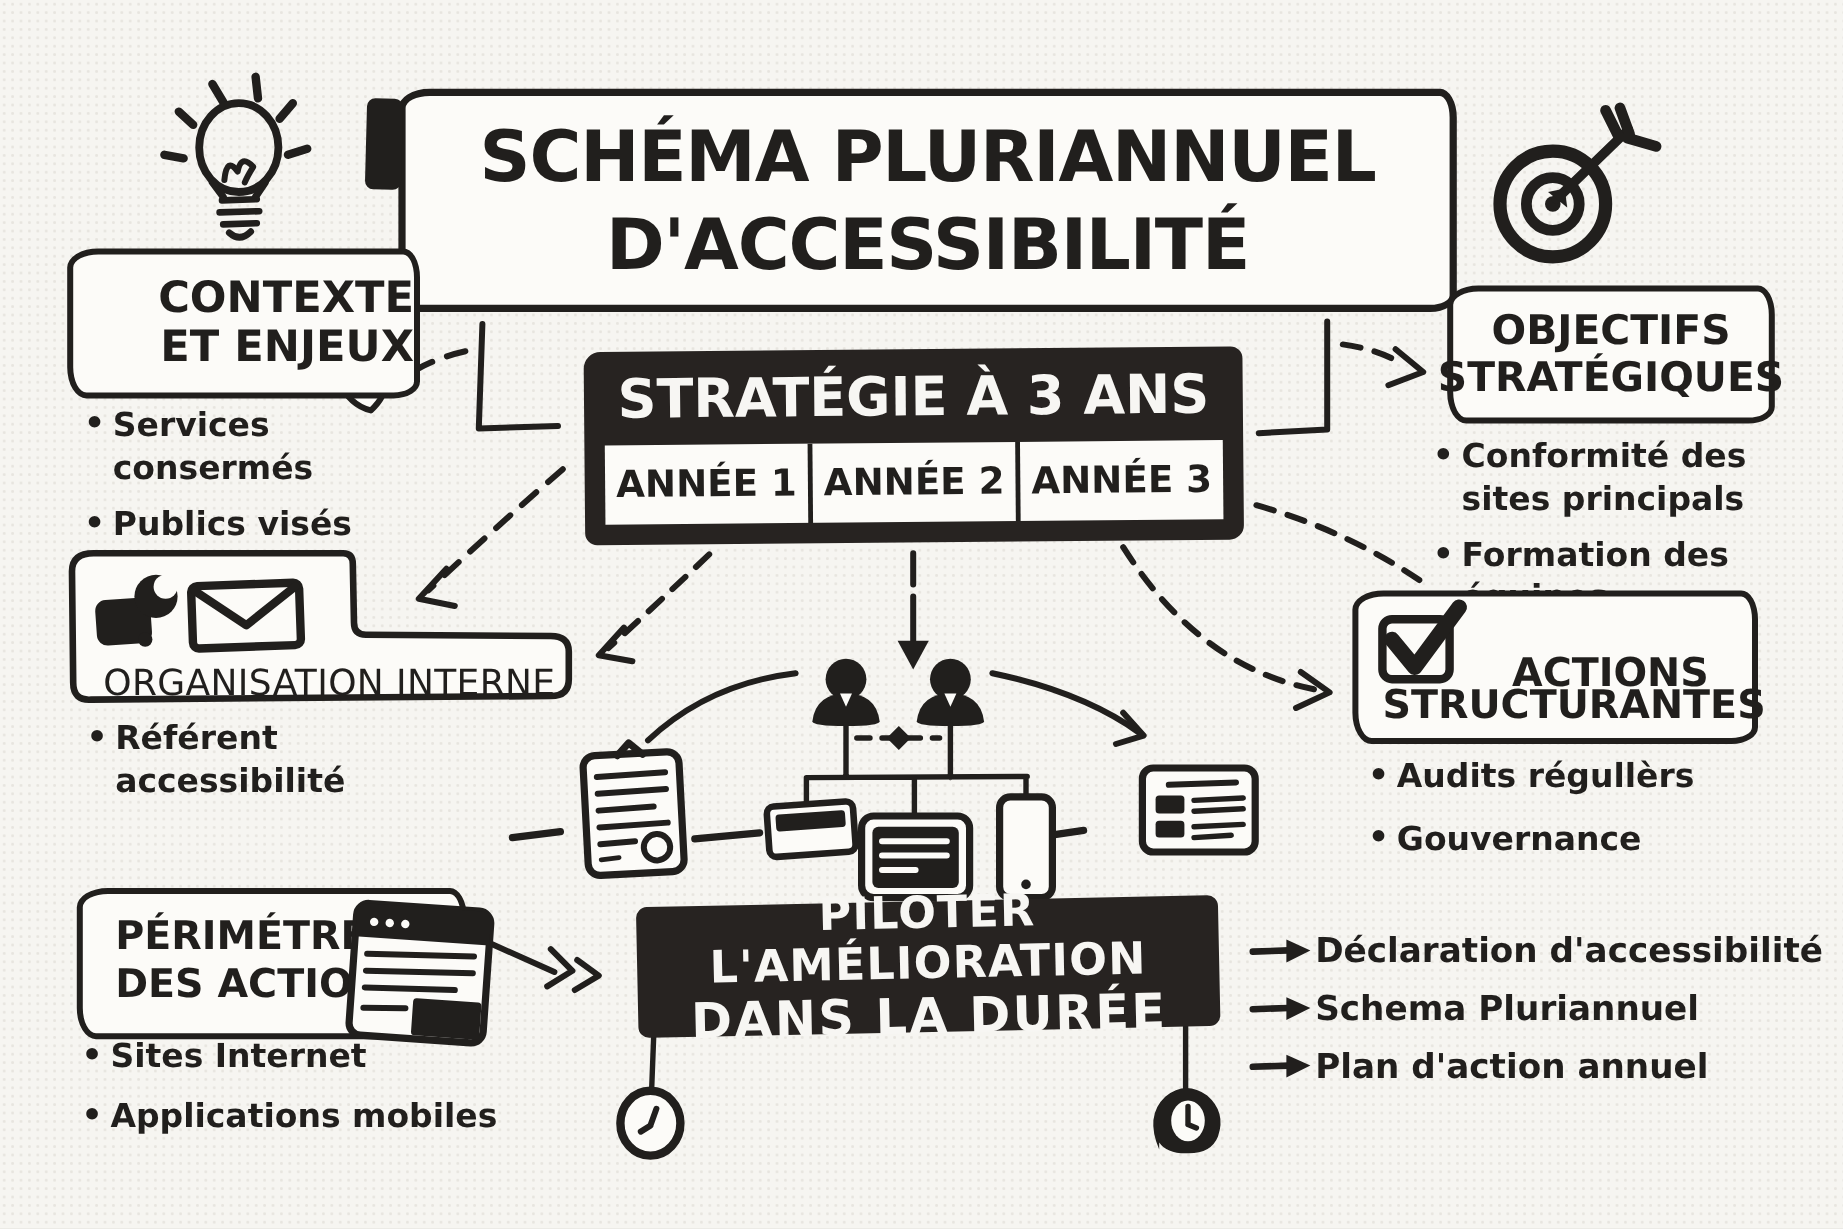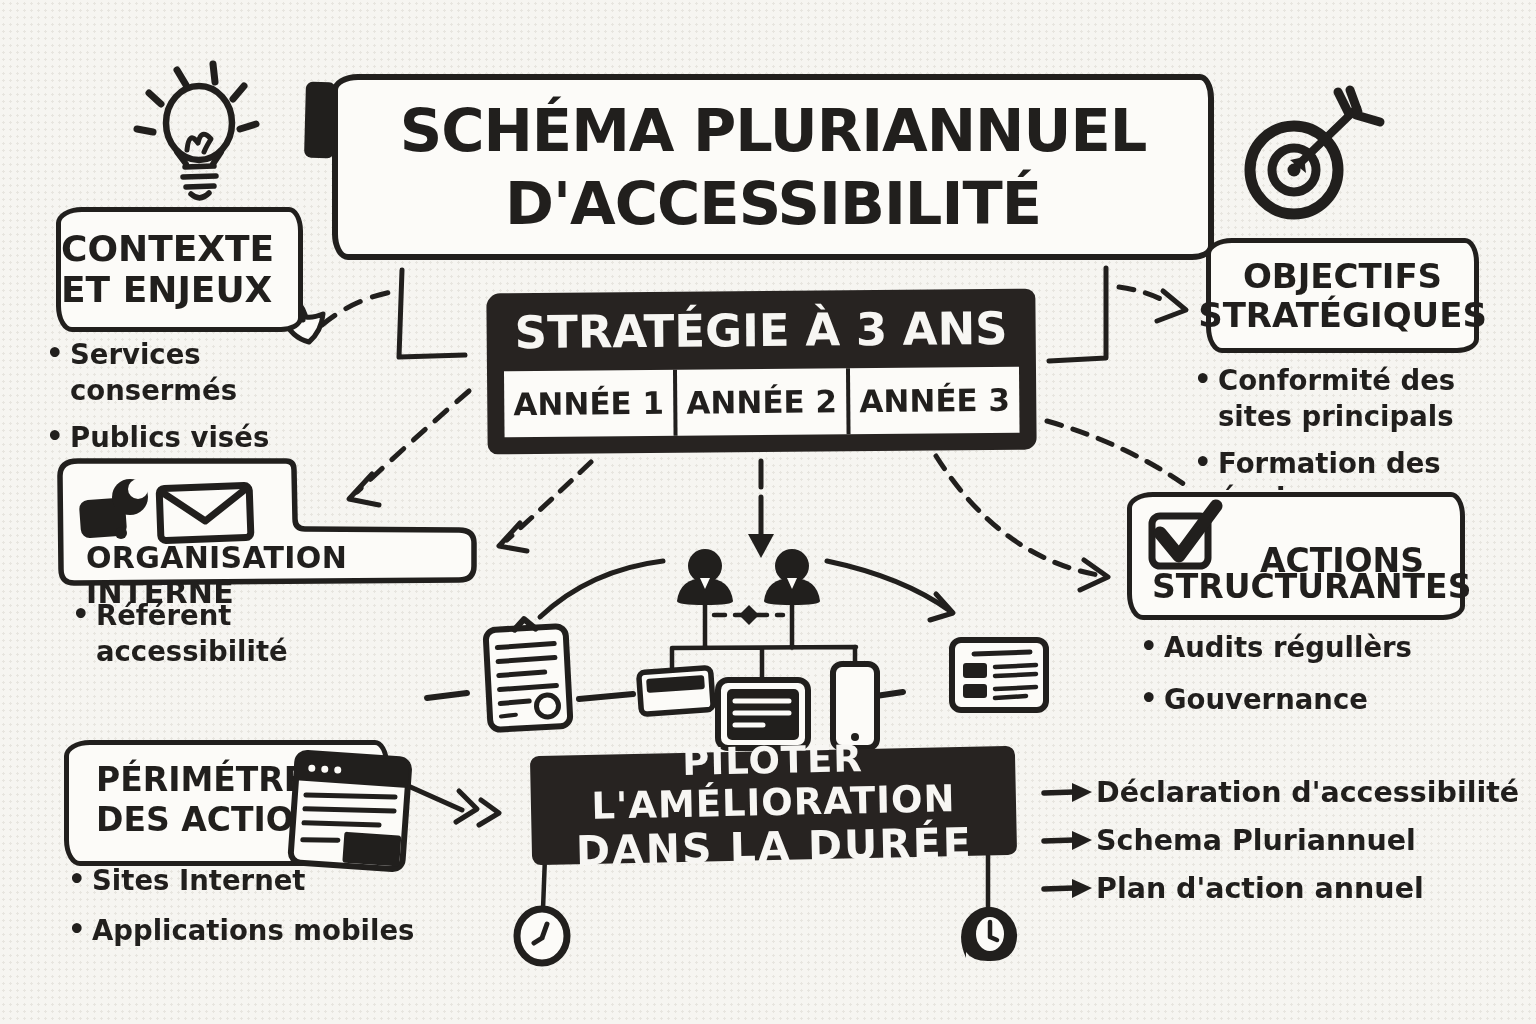--- a/index.html
+++ b/index.html
@@ -20,34 +20,34 @@
   .sketchbox{
     background:#fcfbf8;border:5.5px solid #211f1d;
     border-radius:26px 14px 22px 16px / 16px 24px 14px 26px;
     box-sizing:border-box;
   }
   .title-box{
     left:332px;top:74px;width:882px;height:186px;border-width:6px;
     display:flex;flex-direction:column;align-items:center;justify-content:center;
     text-align:center;font-weight:700;font-size:59px;line-height:1.24;letter-spacing:-1px;
   }
-  .context-box{left:56px;top:207px;width:247px;height:125px;
-    display:flex;flex-direction:column;align-items:flex-start;justify-content:center;
+  .context-box{left:56px;top:207px;width:294px;height:125px;
+    display:flex;flex-direction:column;align-items:flex-end;justify-content:center;
     font-weight:700;font-size:36px;line-height:1.12;text-align:center;}
   .objectives-box{left:1206px;top:238px;width:273px;height:115px;
     display:flex;flex-direction:column;align-items:center;justify-content:center;
     font-weight:700;font-size:34px;line-height:1.12;text-align:center;}
   .actions-box{left:1127px;top:492px;width:338px;height:128px;}
   .actions-line1{position:absolute;left:100px;right:8px;top:44px;text-align:center;
     font-weight:700;font-size:33px;}
   .actions-line2{position:absolute;left:20px;right:6px;top:70px;text-align:center;
     font-weight:700;font-size:33px;}
   .perimeter-box{left:64px;top:740px;width:325px;height:126px;padding:15px 0 0 27px;
     font-weight:700;font-size:33px;line-height:1.2;}
-  .org-label{left:86px;top:540px;width:378px;font-weight:700;font-size:30px;letter-spacing:.3px;}
+  .org-label{left:86px;top:552px;width:378px;font-weight:400;font-size:30px;letter-spacing:.3px;}
   
   .strategy-box{
     left:487px;top:291px;width:549px;height:161px;background:#272321;
     border-radius:14px 10px 12px 10px;transform:rotate(-.5deg);
   }
   .strategy-title{position:absolute;left:0;right:0;top:13px;text-align:center;
     color:#f7f6f3;font-weight:700;font-size:45px;letter-spacing:0;}
   .year-strip{position:absolute;left:17px;right:17px;top:78px;height:66px;
     background:#fcfbf8;display:flex;align-items:stretch;}
   .year-cell{flex:1;display:flex;align-items:center;justify-content:center;
@@ -202,21 +202,21 @@
 
   <div class="abs sketchbox title-box layer2">
     <span>SCHÉMA PLURIANNUEL</span>
     <span>D'ACCESSIBILITÉ</span>
   </div>
 
   <div class="abs sketchbox context-box layer2">
     <span>CONTEXTE</span>
     <span>ET ENJEUX</span>
   </div>
-  <div class="abs bullets layer2" style="left:44px;top:337px;width:330px;">
+  <div class="abs bullets layer2" style="left:68px;top:337px;width:330px;">
     <div class="bullet">Services consermés</div>
     <div class="bullet">Publics visés</div>
   </div>
 
   <div class="abs strategy-box layer2">
     <div class="strategy-title">STRATÉGIE À 3 ANS</div>
     <div class="year-strip">
       <div class="year-cell">ANNÉE 1</div>
       <div class="year-cell">ANNÉE 2</div>
       <div class="year-cell">ANNÉE 3</div>

